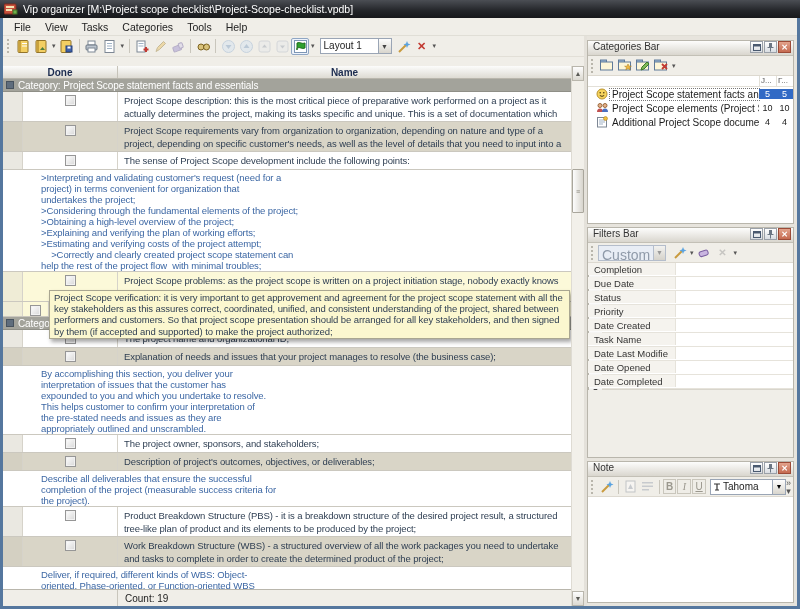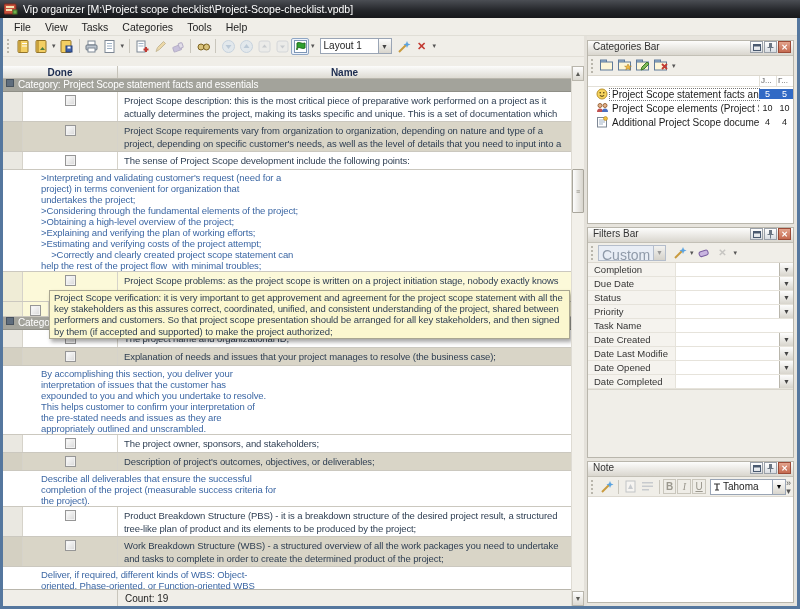--- a/index.html
+++ b/index.html
@@ -43,21 +43,21 @@
   .gridstack { flex:1; display:flex; flex-direction:column; min-width:0; }
   .groupbybar { height:15px; background:#3f6d9c; display:flex; align-items:flex-end; padding:1px 0 0 2px; flex:0 0 auto; }
   .gbtn { height:13px; background:linear-gradient(#f7f7f5,#d3d0c8); border:1px solid #8a8a82; padding:0 5px; font-weight:bold; font-size:10px; color:#222; display:flex; align-items:center; gap:4px; }
   .gbtn .tri { font-size:7px; color:#555; }
   .colheader { height:13px; background:linear-gradient(#fcfcfb,#dedbd3); border-bottom:1px solid #b9b6ac; display:flex; flex:0 0 auto; font-weight:bold; color:#1c2c50; font-size:10px;justify-content:space-between; }
   .colheader .hdone { width:115px; text-align:center; border-right:1px solid #c6c3b9; line-height:13px; }
   .colheader .hname { flex:1; text-align:center; line-height:13px; }
 
   .list { flex:1; overflow:hidden; background:#fff; position:relative; font-size:9.5px; letter-spacing:-0.1px; }
 
-  .grouprow { height:13px; background:#a3a39b; color:#fff; display:flex; padding-left:3px; gap:4px; font-size:10px; border-bottom:1px solid #8f8f87; }
+  .grouprow { height:13px; background:#a3a39b; color:#fff; display:flex; align-items:center; padding-left:3px; gap:4px; font-size:10px; border-bottom:1px solid #8f8f87; }
   .gbox { width:8px; height:8px; background:#5f6d7d; border:1px solid #47525e; flex:0 0 auto; }
 
   .trow { display:flex; border-bottom:1px solid #cbc8bf; position:relative; }
   .trow .indent { width:20px; background:#eae8e1; border-right:1px solid #d6d3ca; flex:0 0 auto; }
   .trow .done { width:95px; border-right:1px solid #d6d3ca; flex:0 0 auto; display:flex; align-items:flex-start; justify-content:center; padding-top:3px; }
   .trow .name { flex:1; padding:2px 5px 0 6px; color:#2e3e52; line-height:13px; overflow:hidden; }
   .trow.h30 { height:30px; } .trow.h18 { height:18px; } .trow.h15 { height:15px; }
   .trow.tan  { background:#d9d5c7; } .trow.tan .indent { background:#d4d0c2; }
   .trow.yellow { background:#fcf9d9; } .trow.yellow .indent { background:#efecd6; }
 
@@ -95,21 +95,21 @@
   .cathdr { height:11px; border-bottom:1px solid #e3e0d8; display:flex; justify-content:flex-end; font-size:8px; color:#555; }
   .cathdr .hc { width:17px; border-left:1px solid #e3e0d8; overflow:hidden; padding-left:1px; }
   .catrow { height:14px; display:flex; align-items:center; padding-left:6px; }
   .catrow .cicon { width:16px; flex:0 0 auto; display:flex; justify-content:center; }
   .catrow .clabel { flex:1; white-space:nowrap; overflow:hidden; padding:0 2px; }
   .catrow.sel .clabel { outline:1px dotted #777; }
   .catrow .cnt { width:17px; text-align:center; font-size:9px; }
   .catrow.sel .cnt { background:#316ac5; color:#fff; }
 
   .filtergrid { background:#fff; border-bottom:1px solid #d8d5cc; }
-  .frow { height:14px; display:flex; border-bottom:1px solid #e6e3db; font-size:9.5px; color:#333; }
+  .frow { height:14px; display:flex; border-bottom:1px solid #e6e3db; font-size:9.5px; color:#333;flex-direction:column; }
   .frow .flabel { width:88px; background:#f5f3ee; border-right:1px solid #e6e3db; padding:1px 0 0 6px; white-space:nowrap; overflow:hidden; flex:0 0 auto; }
   .frow .fval { flex:1; background:#fff; }
   .frow .fdd { width:14px; background:linear-gradient(#fdfdfd,#d8d5cd); border-left:1px solid #b9b6ac; font-size:7px; color:#444; display:flex; align-items:center; justify-content:center; flex:0 0 auto; }
   .filterrest { flex:1; background:#f0eee8; }
 
   .fcombo { display:inline-flex; height:16px; margin-right:4px; }
   .fcombo .cfield { width:55px; background:#e8edf5; border:1px solid #b4bdcb; border-right:none; color:#8f9aa9; padding:1px 3px; font-size:14px; }
   .fcombo .cbtn { width:13px; background:linear-gradient(#f2f2f0,#d5d2ca); border:1px solid #b4bdcb; font-size:7px; color:#999; display:flex; align-items:center; justify-content:center; }
 
   .notearea { flex:1; background:#fff; }
@@ -575,27 +575,27 @@
               <span class="flabel">Status</span>
               <span class="fval"></span>
               <span class="fdd">▼</span>
             </div>
             <div class="frow">
               <span class="flabel">Priority</span>
               <span class="fval"></span>
               <span class="fdd">▼</span>
             </div>
             <div class="frow">
+              <span class="flabel">Date Created</span>
+              <span class="fval"></span>
+              <span class="fdd">▼</span>
+            </div>
+            <div class="frow">
               <span class="flabel">Task Name</span>
               <span class="fval"></span>
-            </div>
-            <div class="frow">
-              <span class="flabel">Date Created</span>
-              <span class="fval"></span>
-              <span class="fdd">▼</span>
             </div>
             <div class="frow">
               <span class="flabel">Date Last Modifie</span>
               <span class="fval"></span>
               <span class="fdd">▼</span>
             </div>
             <div class="frow">
               <span class="flabel">Date Opened</span>
               <span class="fval"></span>
               <span class="fdd">▼</span>

